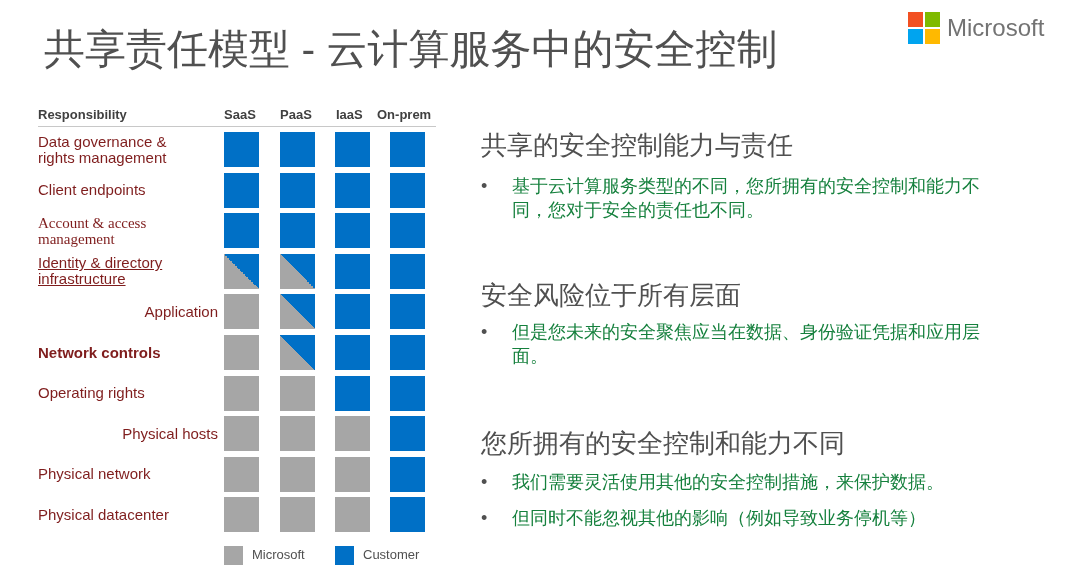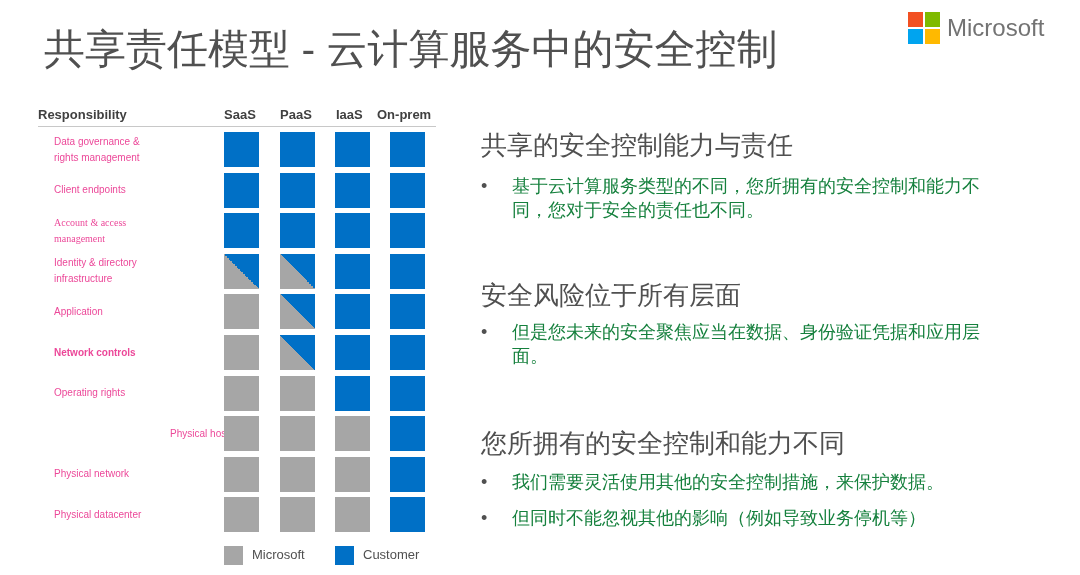--- a/index.html
+++ b/index.html
@@ -6,21 +6,21 @@
   body { width:1080px; height:575px; background:#ffffff; position:relative; overflow:hidden;
          font-family: "Liberation Sans", "DejaVu Sans", sans-serif; color:#505050; }
   .title { position:absolute; left:44px; top:22px; font-size:41px; color:#505050; letter-spacing:0px; white-space:nowrap; }
   .logo { position:absolute; left:908px; top:12px; display:flex; align-items:center; }
   .logo-grid { width:32px; height:32px; display:grid; grid-template-columns:15px 15px; grid-template-rows:15px 15px; gap:2px; }
   .logo-grid span { display:block; }
   .logo-text { font-size:24px; color:#737373; margin-left:7px; }
 
   .grid-header { position:absolute; top:106px; left:38px; width:398px; height:20px; border-bottom:1.5px solid #c8c8c8; }
   .hdr { position:absolute; top:1px; font-size:13px; font-weight:bold; color:#404040; white-space:nowrap; }
-  .row-label { position:absolute; left:54px; font-size:10px; color:#ec4899; line-height:16px; width:180px; }
+  .row-label { position:absolute; left:38px; font-size:15px; color:#7f1d1d; line-height:16px; width:180px; }
   .cell { position:absolute; width:35px; height:35px; }
   .legend-sq { position:absolute; width:19px; height:19px; }
   .legend-lbl { position:absolute; font-size:13px; color:#505050; }
 
   .sec-head { position:absolute; left:481px; font-size:26px; color:#505050; white-space:nowrap;text-align:center; }
   .bullet { position:absolute; left:481px; font-size:18px; color:#505050; }
   .bullet-text { position:absolute; left:512px; font-size:18px; color:#15803d; line-height:24px; width:500px; }
 </style>
 </head>
 <body>
@@ -54,26 +54,26 @@
     <div class="row-label" style="top: 182.1px;">Client endpoints</div>
     <div class="cell" style="left: 224px; top: 172.6px; background: rgb(0, 112, 198);"></div>
     <div class="cell" style="left: 280px; top: 172.6px; background: rgb(0, 112, 198);"></div>
     <div class="cell" style="left: 335px; top: 172.6px; background: rgb(0, 112, 198);"></div>
     <div class="cell" style="left: 390px; top: 172.6px; background: rgb(0, 112, 198);"></div>
     <div class="row-label" style="top: 214.7px; font-family: Liberation Serif, serif;">Account &amp; access<br>management</div>
     <div class="cell" style="left: 224px; top: 213.2px; background: rgb(0, 112, 198);"></div>
     <div class="cell" style="left: 280px; top: 213.2px; background: rgb(0, 112, 198);"></div>
     <div class="cell" style="left: 335px; top: 213.2px; background: rgb(0, 112, 198);"></div>
     <div class="cell" style="left: 390px; top: 213.2px; background: rgb(0, 112, 198);"></div>
-    <div class="row-label" style="top: 255.3px;">Identity &amp; directory<br>infrastructure</div>
+    <div class="row-label" style="top: 255.3px; text-decoration: underline;">Identity &amp; directory<br>infrastructure</div>
     <div class="cell" style="left: 224px; top: 253.8px; background: linear-gradient(to right top, rgb(166, 166, 166) 50%, rgb(0, 112, 198) 50%);"></div>
     <div class="cell" style="left: 280px; top: 253.8px; background: linear-gradient(to right top, rgb(166, 166, 166) 50%, rgb(0, 112, 198) 50%);"></div>
     <div class="cell" style="left: 335px; top: 253.8px; background: rgb(0, 112, 198);"></div>
     <div class="cell" style="left: 390px; top: 253.8px; background: rgb(0, 112, 198);"></div>
-    <div class="row-label" style="top: 303.9px;">Application</div>
+    <div class="row-label" style="top: 303.9px; text-align: right;">Application</div>
     <div class="cell" style="left: 224px; top: 294.4px; background: rgb(166, 166, 166);"></div>
     <div class="cell" style="left: 280px; top: 294.4px; background: linear-gradient(to right top, rgb(166, 166, 166) 50%, rgb(0, 112, 198) 50%);"></div>
     <div class="cell" style="left: 335px; top: 294.4px; background: rgb(0, 112, 198);"></div>
     <div class="cell" style="left: 390px; top: 294.4px; background: rgb(0, 112, 198);"></div>
     <div class="row-label" style="top: 344.5px; font-weight: bold;">Network controls</div>
     <div class="cell" style="left: 224px; top: 335px; background: rgb(166, 166, 166);"></div>
     <div class="cell" style="left: 280px; top: 335px; background: linear-gradient(to right top, rgb(166, 166, 166) 50%, rgb(0, 112, 198) 50%);"></div>
     <div class="cell" style="left: 335px; top: 335px; background: rgb(0, 112, 198);"></div>
     <div class="cell" style="left: 390px; top: 335px; background: rgb(0, 112, 198);"></div>
     <div class="row-label" style="top: 385.1px;">Operating rights</div>

